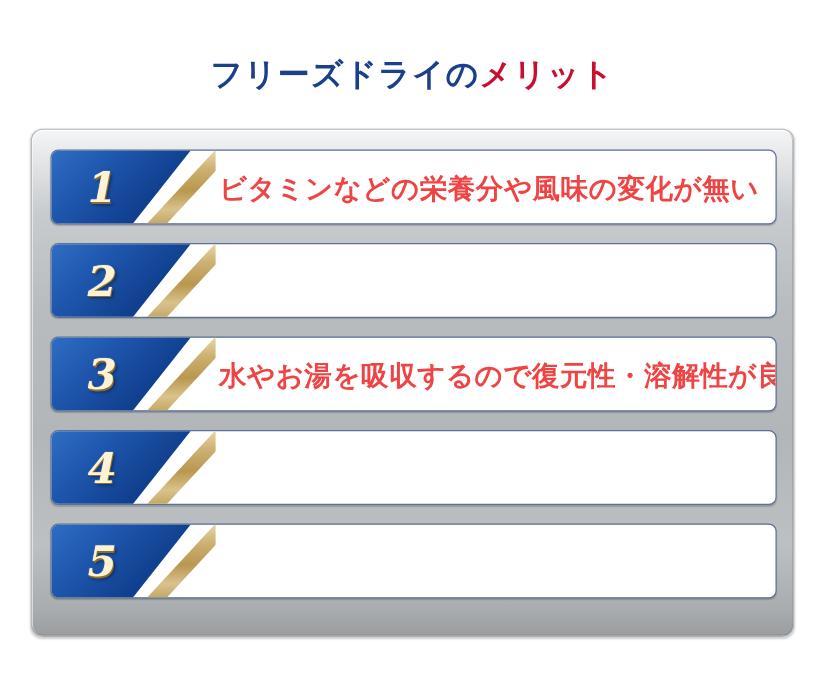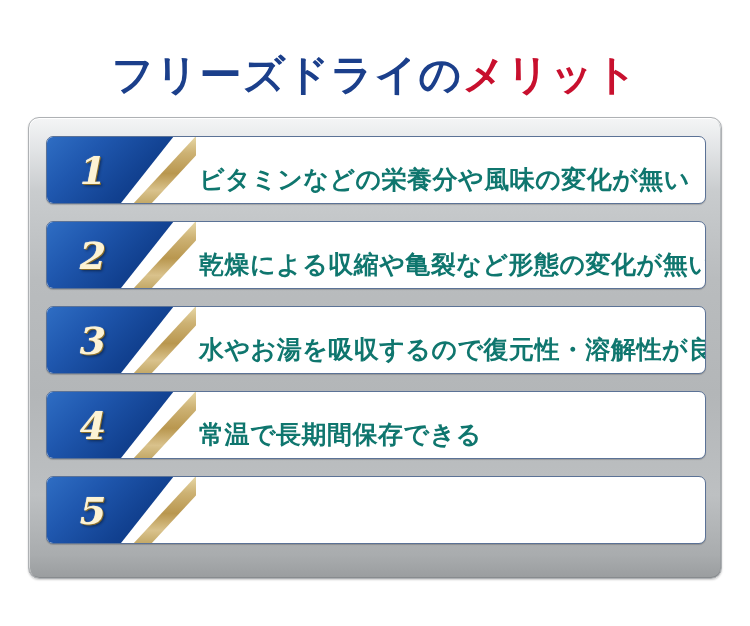--- a/index.html
+++ b/index.html
@@ -23,21 +23,21 @@
 
   
   .title {
     position: absolute;
     top: 52px;
     left: 0;
     width: 750px;
     text-align: center;
     font-family: "DejaVu Sans", "Liberation Sans", sans-serif;
     font-weight: bold;
-    font-size: 42px;
+    font-size: 29px;
     letter-spacing: 1px;
     white-space: nowrap;
     line-height: 1.1;
   }
   .title .seg-primary { color: #1b3f8b; }
   .title .seg-accent  { color: #c8102e; }
 
   
   .frame {
     position: absolute;
@@ -137,28 +137,28 @@
       2px 2px 3px rgba(0,0,0,0.45),
       0 0 1px rgba(255,255,255,0.8);
     padding-bottom: 2px;
     box-sizing: border-box;
   }
 
   .row-text {
     position: absolute;
     left: 152px;
     top: 0;
-    height: 85px;
+    height: 68px;
     right: 10px;
     display: flex;
     align-items: center;
     font-family: "DejaVu Serif", "Liberation Serif", serif;
     font-weight: bold;
     font-size: 25px;
-    color: #0f766e;
+    color: #ef4444;
     letter-spacing: 0.5px;
     white-space: nowrap;
   }
 </style>
 </head>
 <body>
 
 <div class="page">
 
   <div class="title">
@@ -172,35 +172,33 @@
         <div class="badge"></div>
         <div class="badge-stripe"></div>
         <div class="badge-number">1</div>
         <div class="row-text">ビタミンなどの栄養分や風味の変化が無い</div>
       </div>
 
       <div class="row">
         <div class="badge"></div>
         <div class="badge-stripe"></div>
         <div class="badge-number">2</div>
-        <div class="row-text">乾燥による収縮や亀裂など形態の変化が無い</div>
       </div>
 
       <div class="row">
         <div class="badge"></div>
         <div class="badge-stripe"></div>
         <div class="badge-number">3</div>
         <div class="row-text">水やお湯を吸収するので復元性・溶解性が良い</div>
       </div>
 
       <div class="row">
         <div class="badge"></div>
         <div class="badge-stripe"></div>
         <div class="badge-number">4</div>
-        <div class="row-text">常温で長期間保存できる</div>
       </div>
 
       <div class="row">
         <div class="badge"></div>
         <div class="badge-stripe"></div>
         <div class="badge-number">5</div>
       </div>
 
     </div>
   </div>

